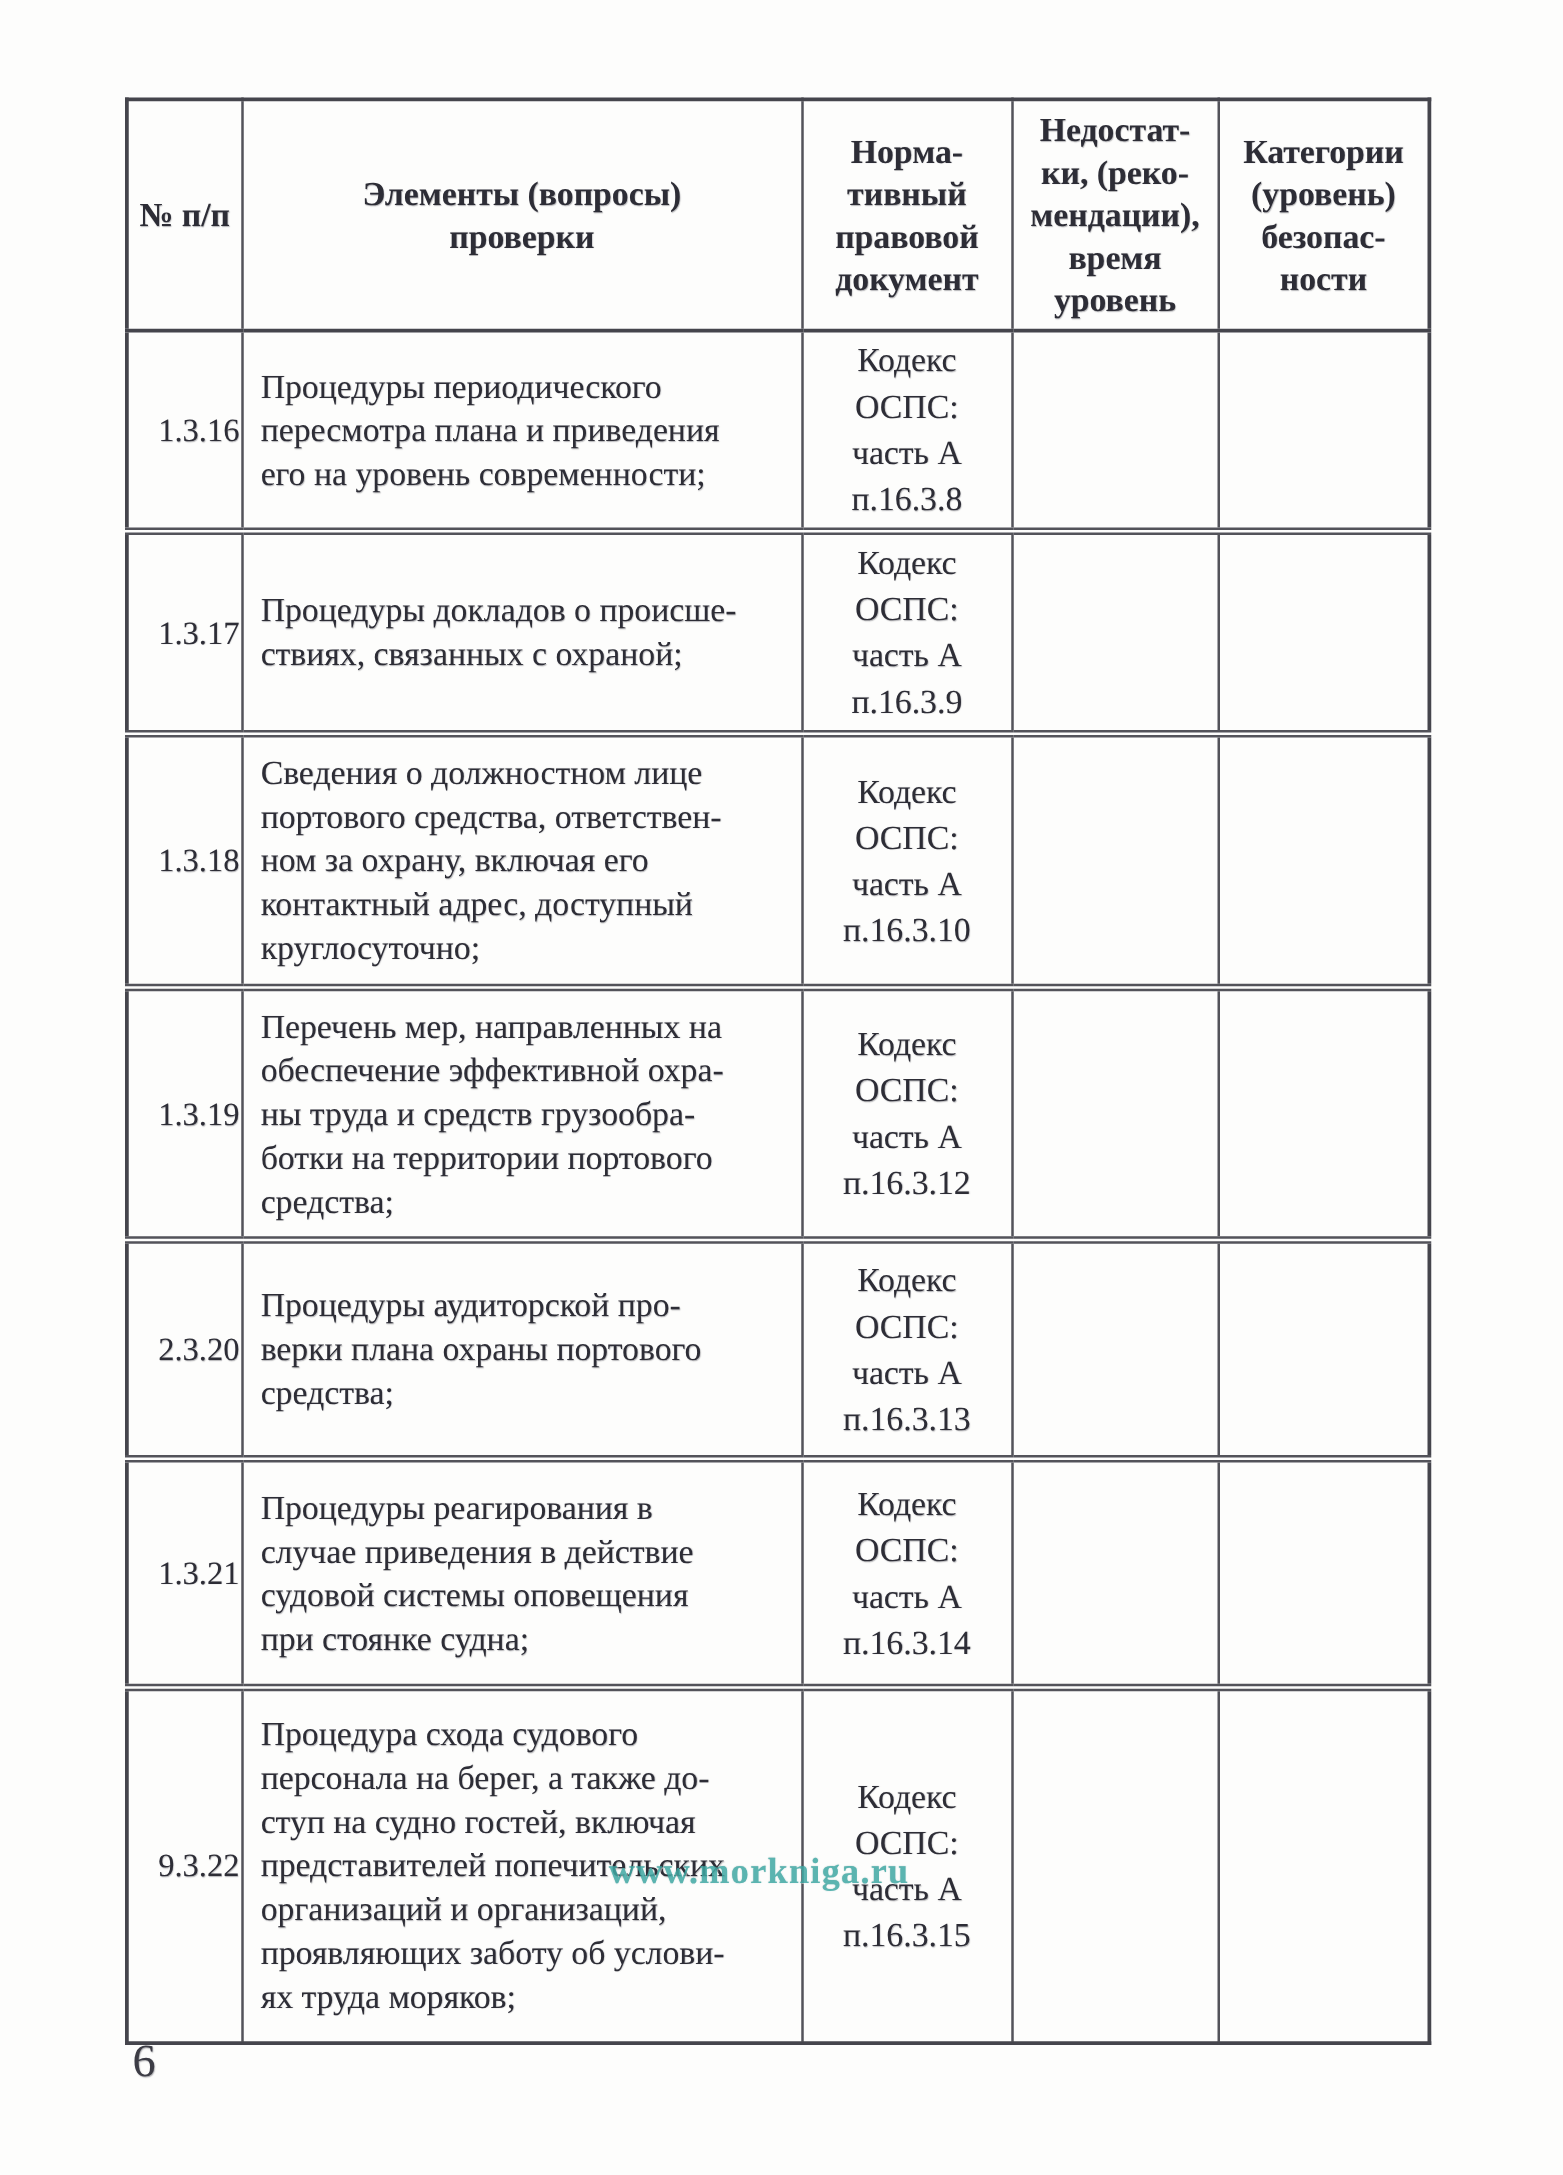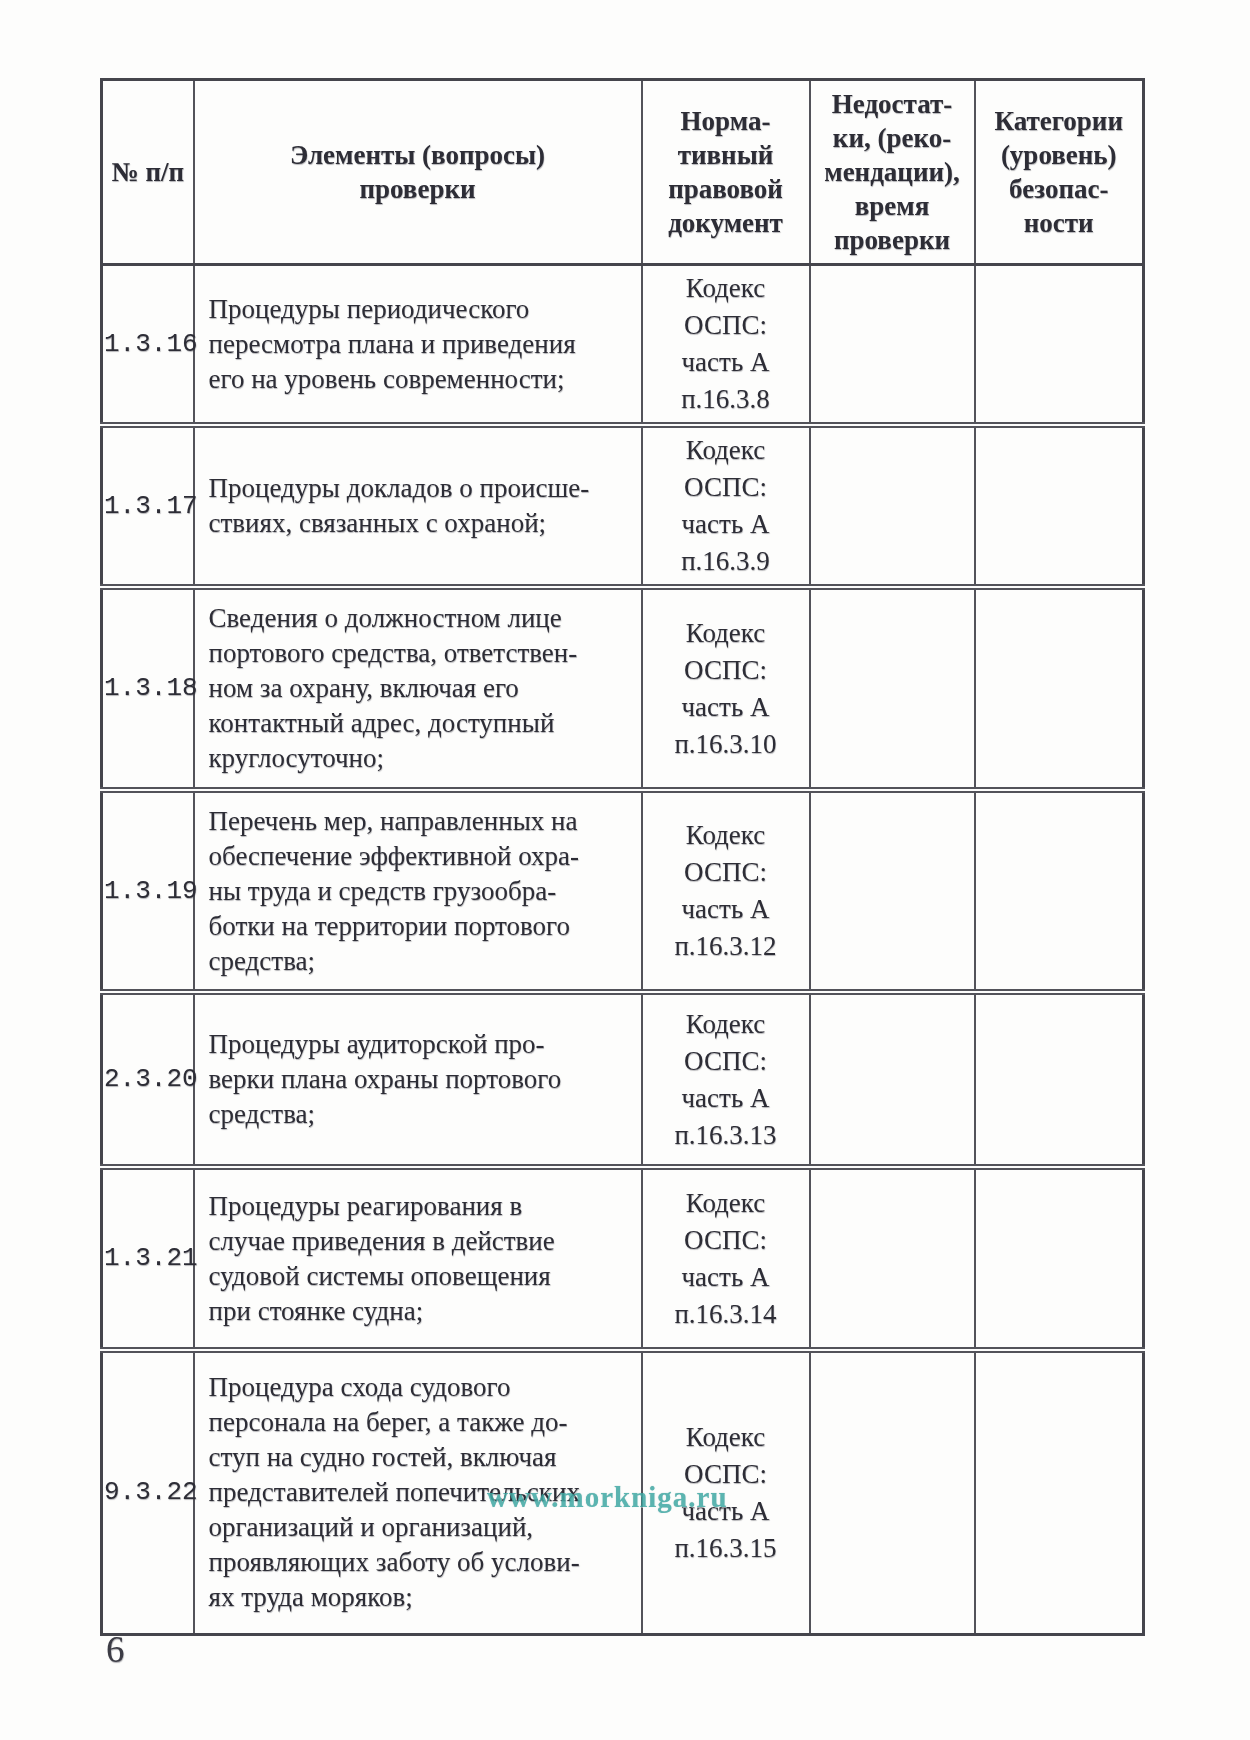--- a/index.html
+++ b/index.html
@@ -45,21 +45,21 @@
     text-align: center;
     padding: 4px 6px;
     border-bottom: 3px solid #45454c;
   }
   tbody td {
     font-size: 27px;
     line-height: 35px;
   }
   tbody tr:not(:first-child) td { border-top: 6px double #53535a; }
 
-  tbody td:nth-child(1) { text-align: center; font-size: 26px; font-family: Liberation Mono, monospace; }
+  tbody td:nth-child(1) { text-align: right; font-size: 26px; }
   tbody td:nth-child(2) { text-align: left; padding: 6px 8px 6px 14px; }
   tbody td:nth-child(3) { text-align: center; line-height: 37px; padding: 4px 6px; }
   tbody td:nth-child(4), tbody td:nth-child(5) { }
 
   tbody tr:nth-child(1) { height: 150px; }
   tbody tr:nth-child(2) { height: 150px; }
   tbody tr:nth-child(3) { height: 203px; }
   tbody tr:nth-child(4) { height: 202px; }
   tbody tr:nth-child(5) { height: 175px; }
   tbody tr:nth-child(6) { height: 183px; }
@@ -104,21 +104,21 @@
         <th>Элементы (вопросы)
 проверки</th>
         <th>Норма-
 тивный
 правовой
 документ</th>
         <th>Недостат-
 ки, (реко-
 мендации),
 время
-проверки</th>
+уровень</th>
         <th>Категории
 (уровень)
 безопас-
 ности</th>
       </tr>
     </thead>
     <tbody>
         <tr>
           <td>1.3.16</td>
           <td>Процедуры периодического

